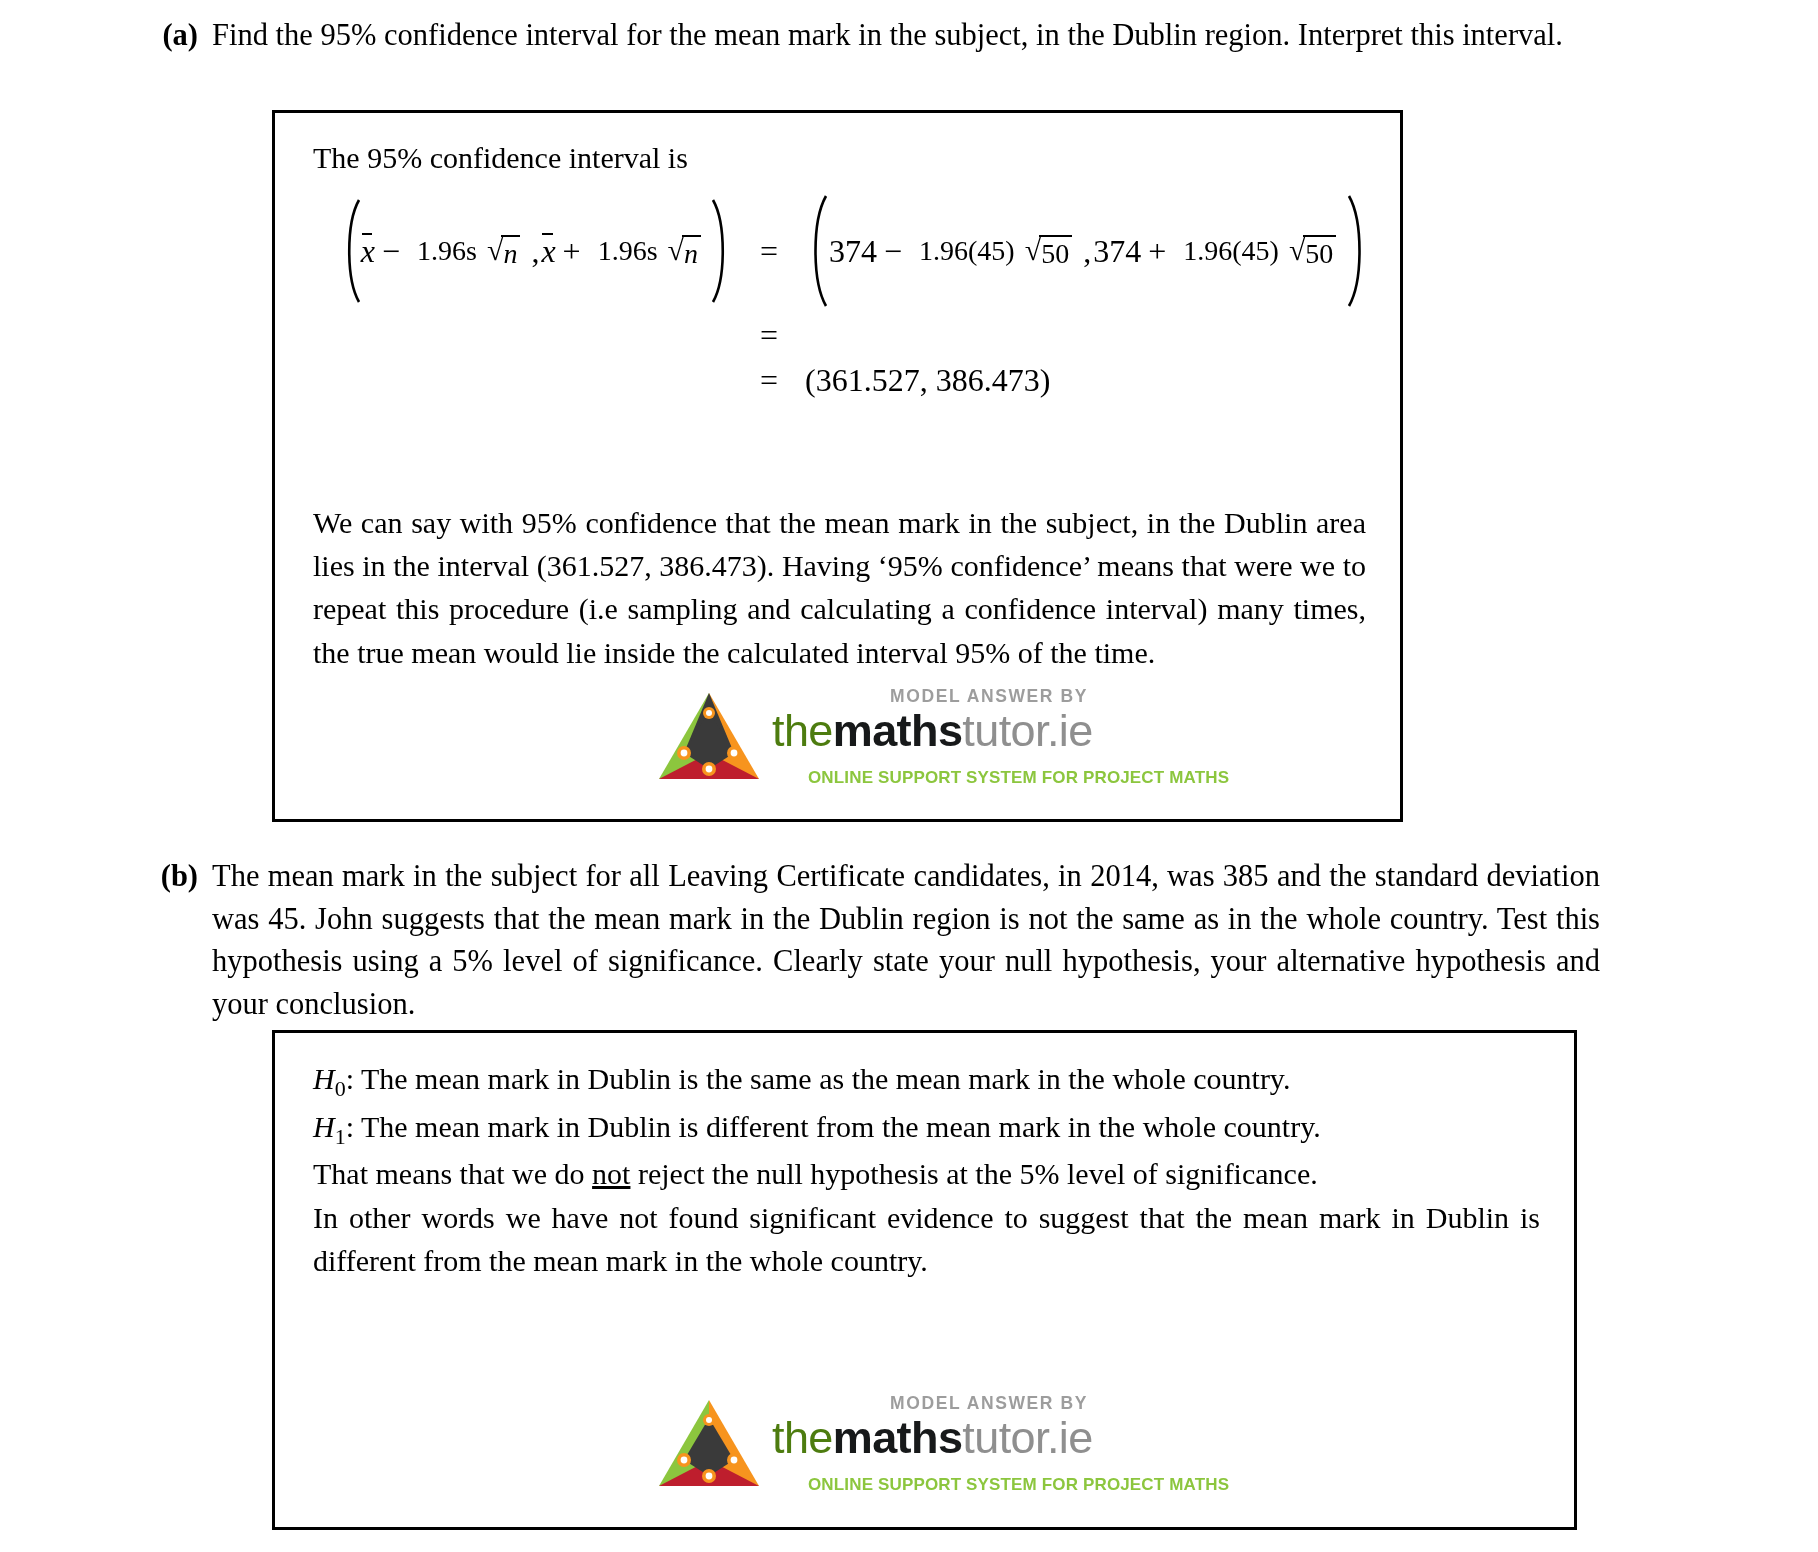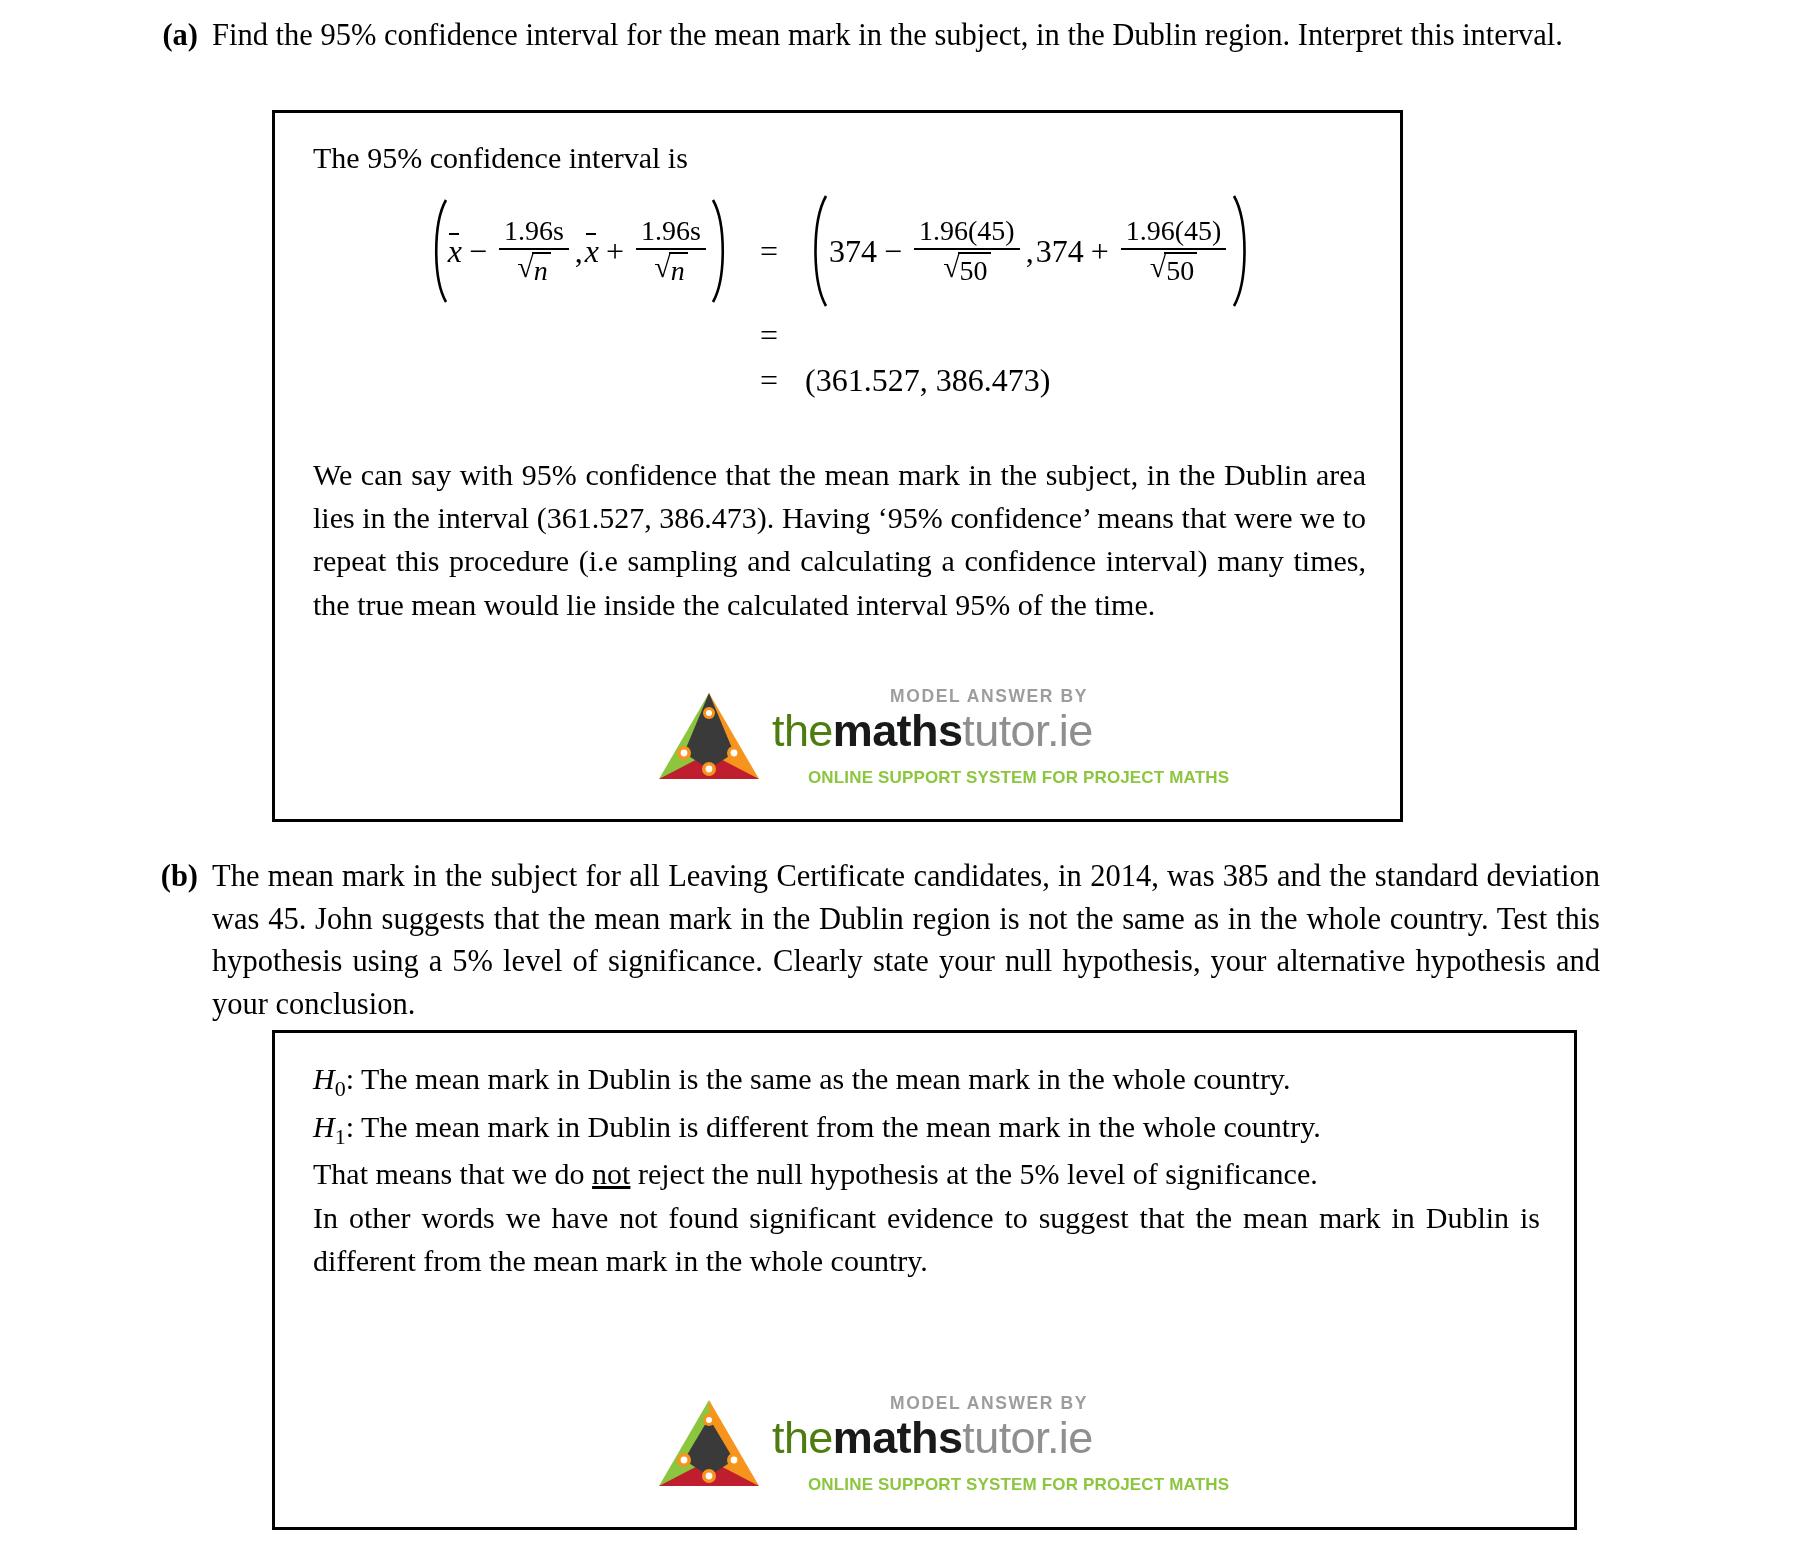--- a/index.html
+++ b/index.html
@@ -97,21 +97,21 @@
     font-size: 0;
     display: inline-block;
     vertical-align: middle;
   }
   .paren svg { display: block; }
   .mnum { font-size: 32px; }
   .mop { font-size: 32px; padding: 0 7px; }
   .mcomma { font-size: 32px; padding: 0 2px 0 1px; }
   .frac {
     display: inline-flex;
-    flex-direction: column;
+    flex-direction: row;
     align-items: center;
     vertical-align: middle;
     margin: 0 5px;
     justify-content: space-between;
   }
   .frac .num {
     font-size: 28px;
     padding: 0 5px 1px 5px;
     white-space: nowrap;
   }
@@ -312,21 +312,21 @@
           <div class="eqsign">=</div>
         </div>
 
         <div class="eq-row" style="margin-top:8px;">
           <div class="lhs"></div>
           <div class="eqsign">=</div>
           <div class="rhs" style="font-size:32px;">(361.527, 386.473)</div>
         </div>
       </div>
 
-      <div class="box-text" style="margin-top:54px;">We can say with 95% confidence that the mean mark in the subject, in the Dublin area lies in the interval (361.527, 386.473). Having ‘95% confidence’ means that were we to repeat this procedure (i.e sampling and calculating a confidence interval) many times, the true mean would lie inside the calculated interval 95% of the time.</div>
+      <div class="box-text" style="margin-top:102px;">We can say with 95% confidence that the mean mark in the subject, in the Dublin area lies in the interval (361.527, 386.473). Having ‘95% confidence’ means that were we to repeat this procedure (i.e sampling and calculating a confidence interval) many times, the true mean would lie inside the calculated interval 95% of the time.</div>
     </div>
   </div>
 
   <div class="logo-wrap" id="logo-a">
     <div class="logo-mark">
       <svg viewBox="0 0 110 92" width="110" height="92">
         <polygon points="55,2 105,88 55,88" fill="#f7941e"></polygon>
         <polygon points="55,2 5,88 55,88" fill="#8cc63e"></polygon>
         <polygon points="5,88 105,88 55,62" fill="#be1e2d"></polygon>
         <polygon points="55,2 30,62 80,62" fill="#3a3a3a"></polygon>

